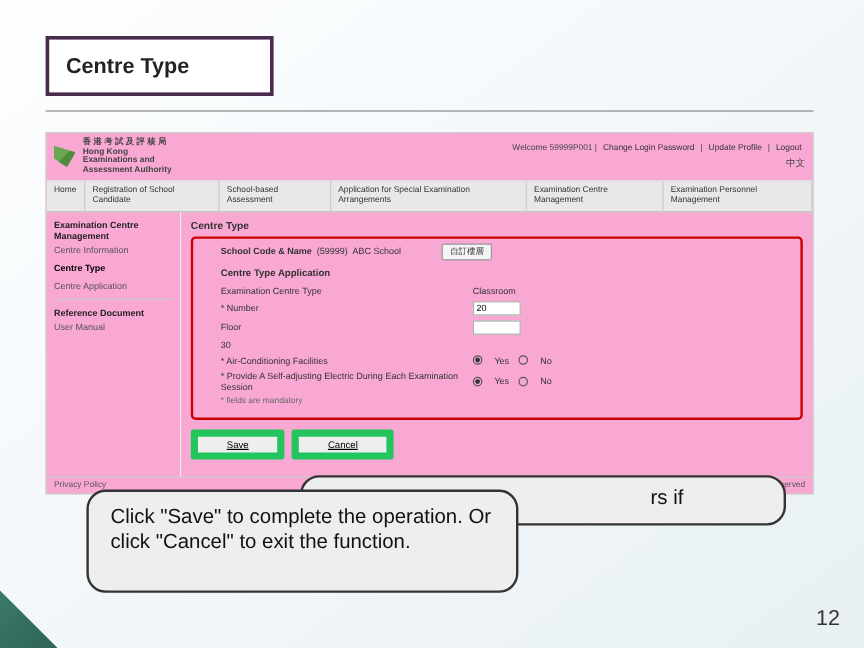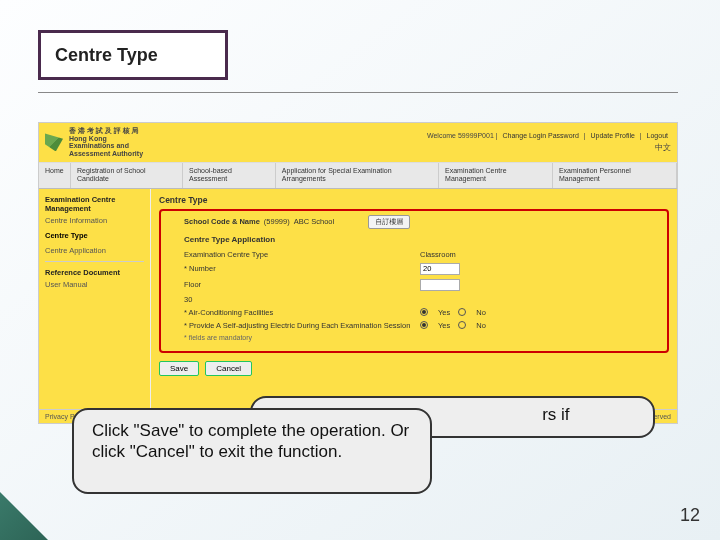--- a/index.html
+++ b/index.html
@@ -31,24 +31,24 @@
   .hr-line {
     position: absolute;
     top: 92px;
     left: 38px;
     width: 640px;
     height: 1px;
     background: #888;
   }
   .app-frame {
     position: absolute;
-    top: 122px;
+    top: 110px;
     left: 38px;
     width: 640px;
-    background: #fde047;
+    background: #f9a8d4;
     border: 1px solid #ccc;
     font-size: 8px;
     color: #333;
   }
   .topbar {
     display: flex;
     align-items: center;
     padding: 4px 6px;
     border-bottom: 1px solid #ddd;
     min-height: 26px;
@@ -116,47 +116,48 @@
   .schoolrow .btn-like {
     border: 1px solid #999;
     padding: 1px 6px;
     border-radius: 2px;
     background: #f4f4f4;
     font-size: 7px;
     margin-left: 30px;
   }
   .subheading { font-weight: bold; font-size: 8px; margin: 4px 0 6px 0; }
   .formrow { display: flex; align-items: center; font-size: 7.5px; margin: 4px 0; }
-  .formrow .flabel { width: 236px; color: #333; }
+  .formrow .flabel { width: 210px; color: #333; }
   .formrow .fval { color: #333; }
   .formrow input[type=text] {
     border: 1px solid #aaa;
     height: 12px;
     width: 40px;
     font-size: 7.5px;
     padding: 0 2px;
   }
   .radio-group { display: flex; gap: 8px; align-items: center; }
   .radio-circle {
     width: 8px; height: 8px; border: 1px solid #555; border-radius: 50%;
     display: inline-flex; align-items: center; justify-content: center;
     margin-right: 2px;
   }
   .radio-circle.sel::after {
     content: ""; width: 4px; height: 4px; background: #333; border-radius: 50%;
   }
   .mandatory-note { font-size: 7px; color: #666; margin-top: 4px; }
   .btnrow { margin: 8px 0 4px 0; display: flex; gap: 6px; }
   .btnrow button {
-    border: 1px solid #22c55e;
+    border: 6px solid #22c55e;
     background: #eee;
     font-size: 8px;
-    padding: 2px 10px;
+    padding: 2px 24px;
     border-radius: 2px;
     cursor: pointer;
+    text-decoration: underline;
   }
   .footer {
     display: flex;
     justify-content: space-between;
     border-top: 1px solid #ccc;
     padding: 3px 6px;
     font-size: 7px;
     color: #555;
   }
   .callout {

